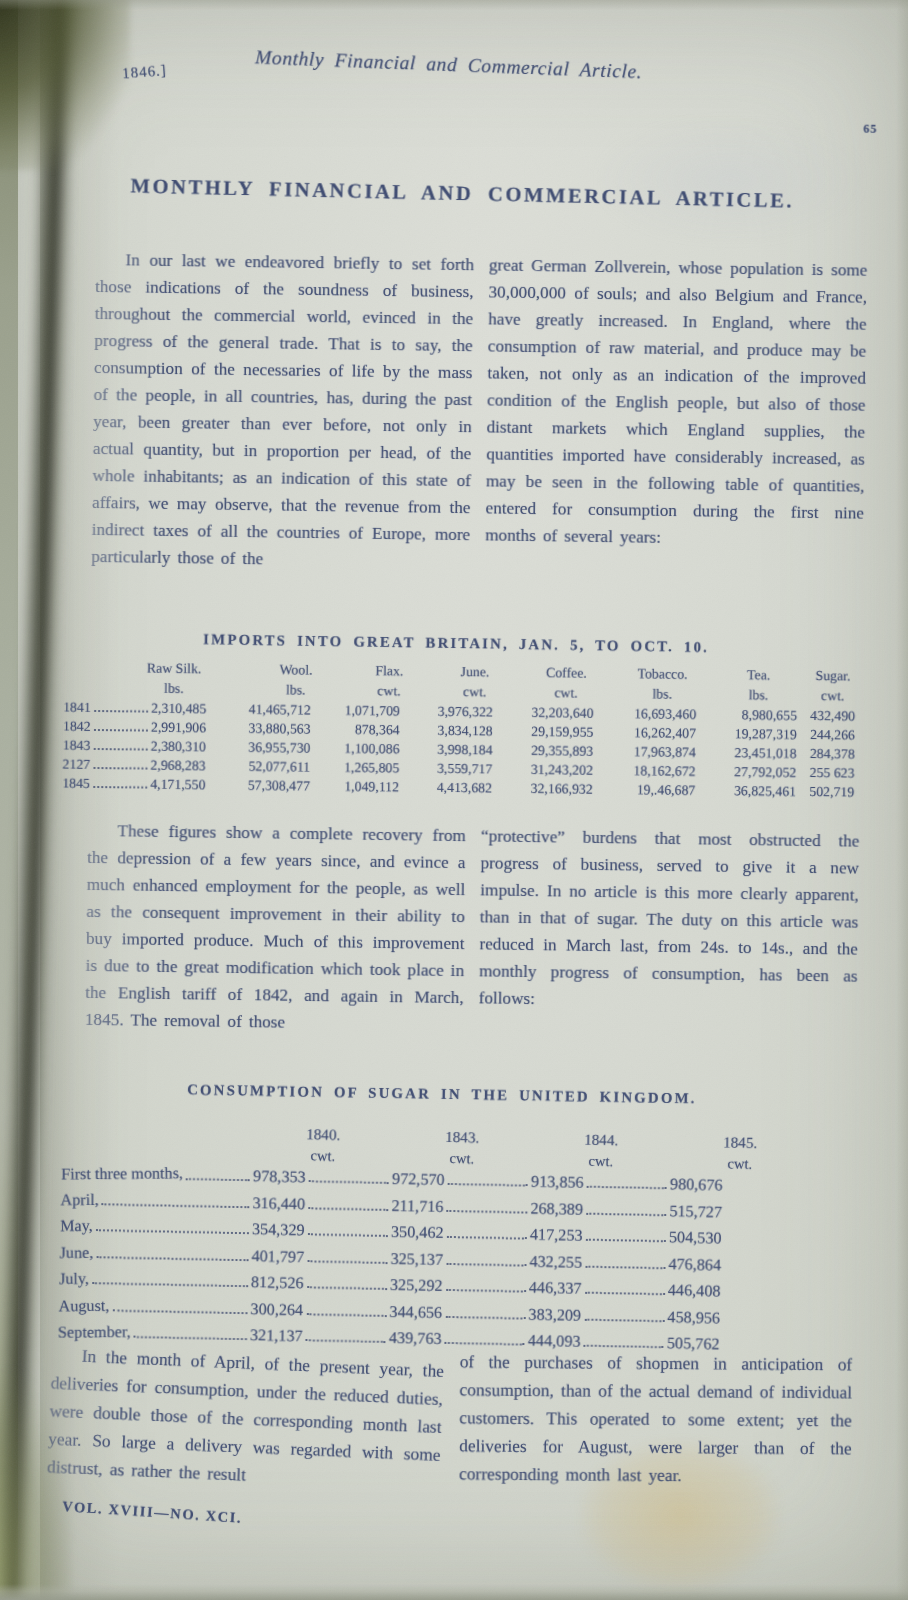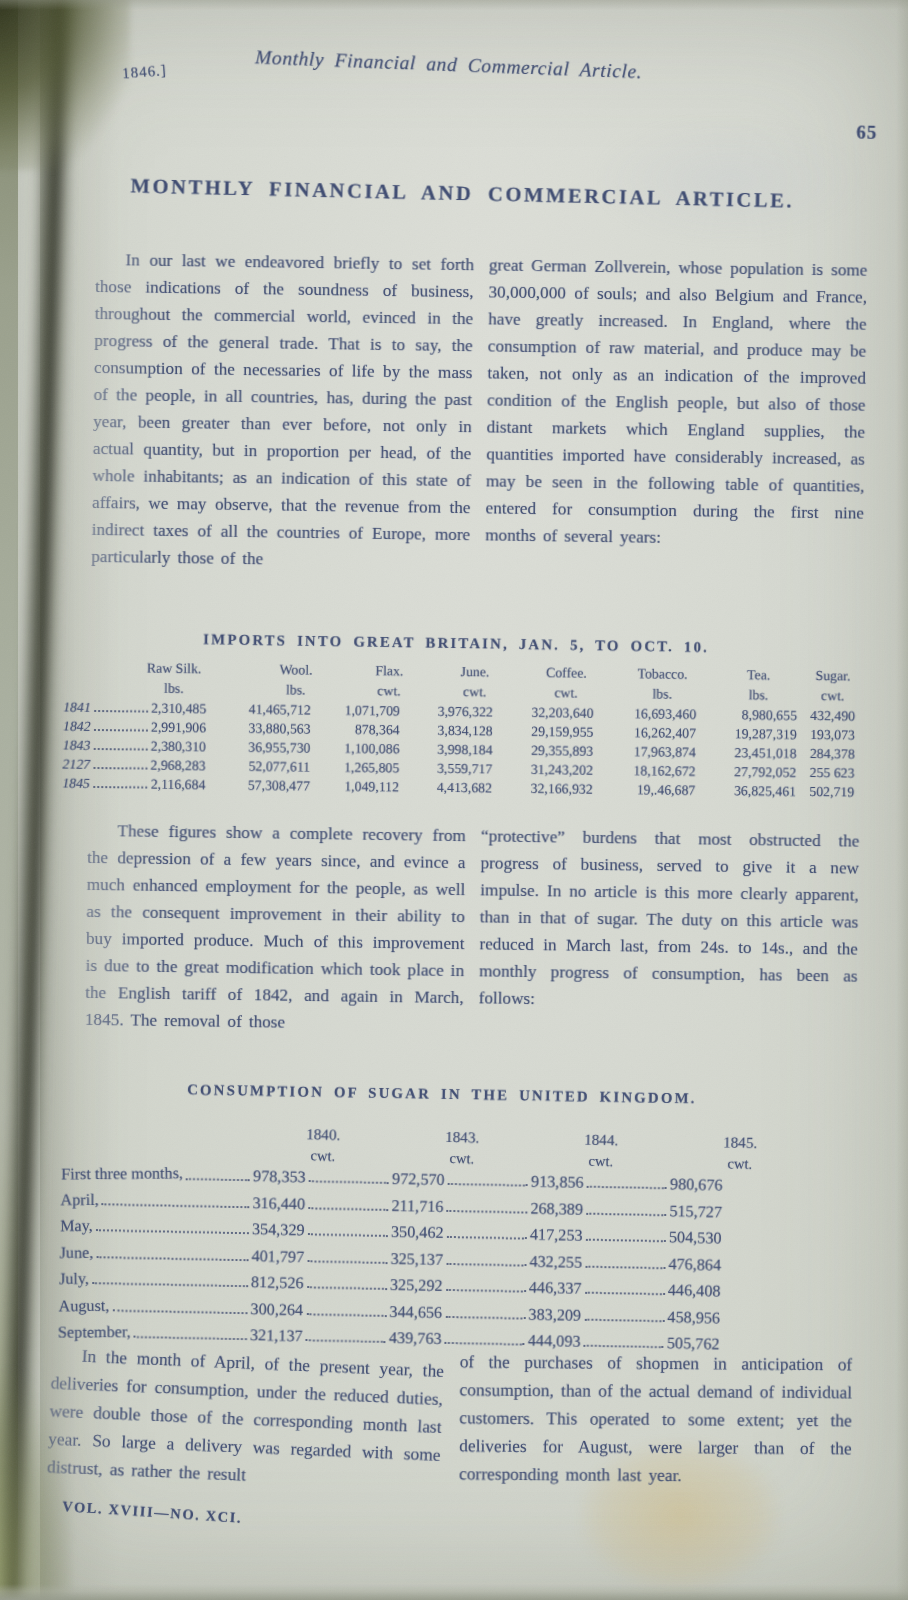--- a/index.html
+++ b/index.html
@@ -42,21 +42,21 @@
 
   
   .ink{color:#3f4c72;text-shadow:0 0 1px rgba(58,70,108,0.45);}
   .content{position:absolute;left:0;top:0;width:908px;height:1600px;
     transform:rotate(0.8deg);transform-origin:454px 800px;filter:blur(0.2px);}
 
   .header-band{position:absolute;left:0;top:52px;width:908px;height:100px;}
   .year-bracket{position:absolute;left:112px;top:16px;font-size:15px;letter-spacing:1px;transform:rotate(-5deg);}
   .running-title{position:absolute;left:50%;top:2px;transform:translateX(-54%) rotate(1.4deg);
     font-style:italic;font-size:19.5px;letter-spacing:0.6px;word-spacing:5px;white-space:nowrap;}
-  .page-number{position:absolute;right:40px;top:64px;font-size:19px;font-weight:bold;letter-spacing:1px;}
+  .page-number{position:absolute;right:40px;top:64px;font-size:12px;font-weight:bold;letter-spacing:1px;}
 
   .article-title{position:absolute;left:0;top:182px;width:908px;text-align:center;
     font-size:20.5px;font-weight:bold;letter-spacing:2.6px;word-spacing:7px;transform:rotate(0.5deg);white-space:nowrap;}
 
   .two-col{position:absolute;display:flex;gap:15px;}
   .col{flex:1;font-size:17.2px;line-height:27px;text-align:justify;word-spacing:0.16em;}
   .col p{margin:0;}
   .col p.ind{text-indent:30px;}
   .fade-left{-webkit-mask-image:linear-gradient(90deg,rgba(0,0,0,0.62) 0,#000 70px);
     mask-image:linear-gradient(90deg,rgba(0,0,0,0.62) 0,#000 70px);}
@@ -80,21 +80,21 @@
   .t1 .c{text-align:right;padding-right:4px;}
   .t1 .c-ys{width:148px;display:flex;align-items:baseline;}
   .t1 .c-wool{width:108px;}
   .t1 .c-flax{width:88px;}
   .t1 .c-sugar{width:92px;}
   .t1 .c-coffee{width:100px;}
   .t1 .c-tob{width:102px;}
   .t1 .c-tea{width:100px;}
   .t1 .c-rice{width:56px;}
   .t1 .hdr .hc{text-align:center;padding-right:0;}
-  .t1 .year{flex:0 0 auto;font-style:italic;}
+  .t1 .year{flex:0 0 auto;}
   .dots{flex:1 1 auto;border-bottom:2px dotted rgba(62,74,110,0.8);margin:0 3px 4px 3px;min-width:10px;}
 
   
   .t2{position:absolute;left:66px;top:1128px;width:748px;font-size:16.2px;transform:rotate(0.3deg);}
   .t2-hdr{display:flex;height:22px;align-items:baseline;font-size:15.2px;}
   .t2-units{display:flex;height:21px;align-items:baseline;font-size:14.6px;}
   .t2 .lc{width:192px;}
   .t2 .vc{width:139px;text-align:center;}
   .t2-row{display:flex;align-items:baseline;height:26.5px;}
   .t2-row .lc{display:flex;align-items:baseline;}
@@ -183,21 +183,21 @@
             <span class="year">1842</span>
             <span class="dots"></span>
             <span>2,991,906</span>
           </div>
         <div class="c-wool c">33,880,563</div>
         <div class="c-flax c">878,364</div>
         <div class="c-sugar c">3,834,128</div>
         <div class="c-coffee c">29,159,955</div>
         <div class="c-tob c">16,262,407</div>
         <div class="c-tea c">19,287,319</div>
-        <div class="c-rice c">193,073</div>
+        <div class="c-rice c">244,266</div>
       </div>
       <div class="t1-row">
         <div class="c-ys">
             <span class="year">1843</span>
             <span class="dots"></span>
             <span>2,380,310</span>
           </div>
         <div class="c-wool c">36,955,730</div>
         <div class="c-flax c">1,100,086</div>
         <div class="c-sugar c">3,998,184</div>
@@ -217,21 +217,21 @@
         <div class="c-sugar c">3,559,717</div>
         <div class="c-coffee c">31,243,202</div>
         <div class="c-tob c">18,162,672</div>
         <div class="c-tea c">27,792,052</div>
         <div class="c-rice c">255 623</div>
       </div>
       <div class="t1-row">
         <div class="c-ys">
             <span class="year">1845</span>
             <span class="dots"></span>
-            <span>2,116,684</span>
+            <span>4,171,550</span>
           </div>
         <div class="c-wool c">57,308,477</div>
         <div class="c-flax c">1,049,112</div>
         <div class="c-sugar c">4,413,682</div>
         <div class="c-coffee c">32,166,932</div>
         <div class="c-tob c">19,.46,687</div>
         <div class="c-tea c">36,825,461</div>
         <div class="c-rice c">502,719</div>
       </div>
     </div>

